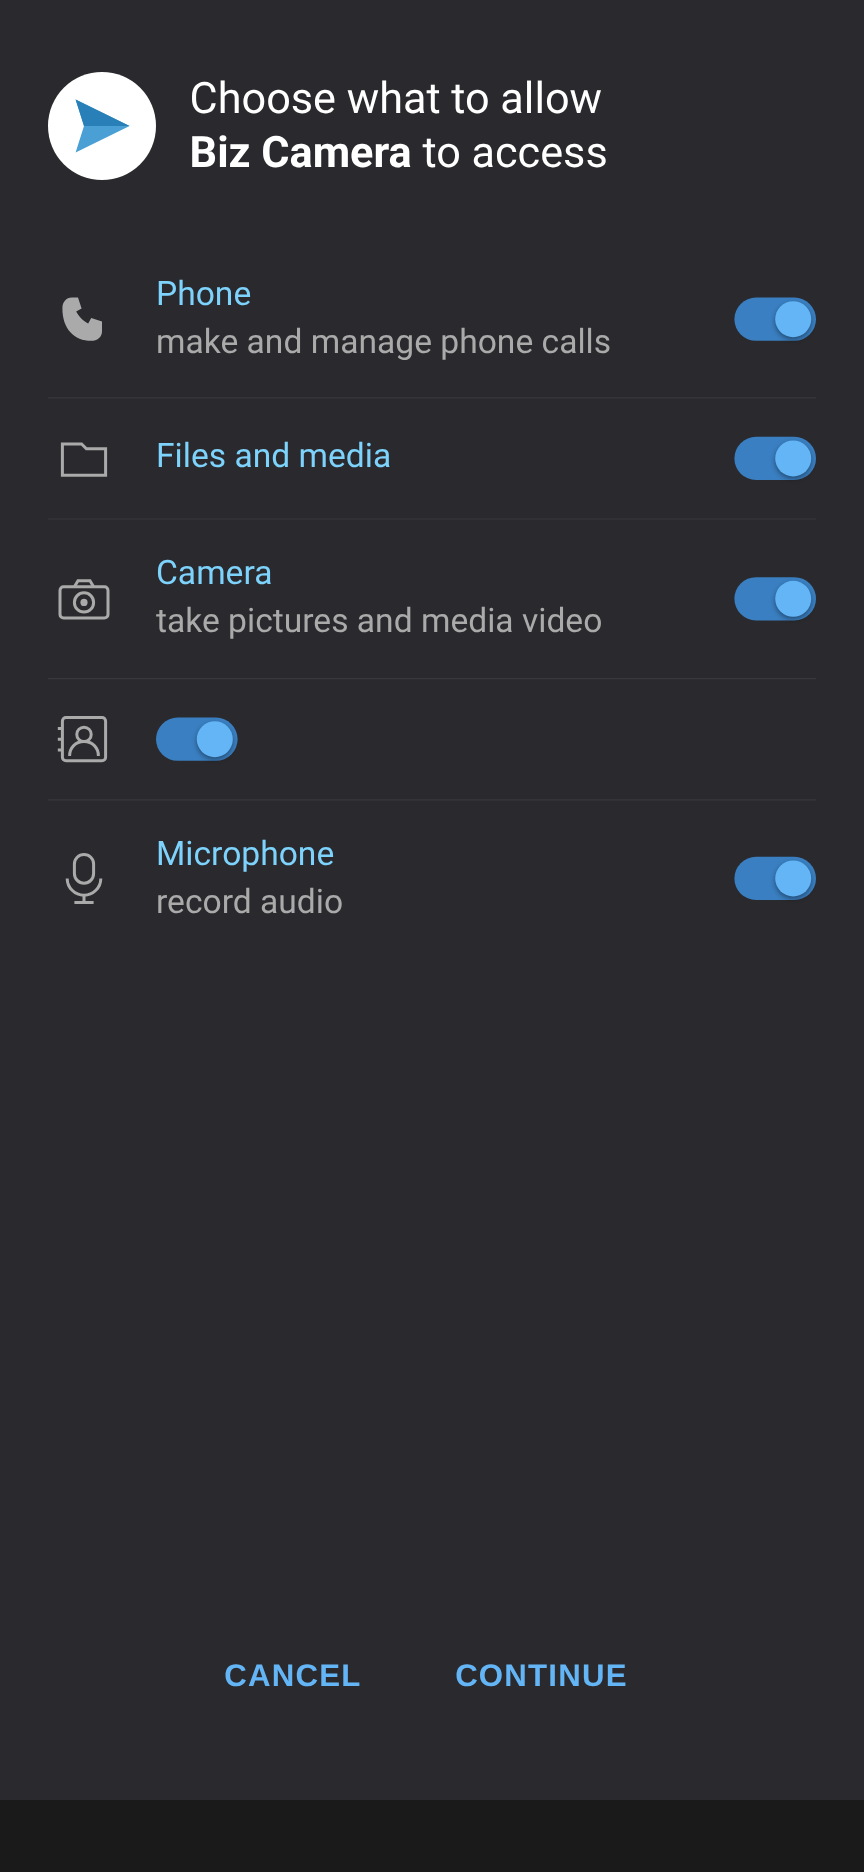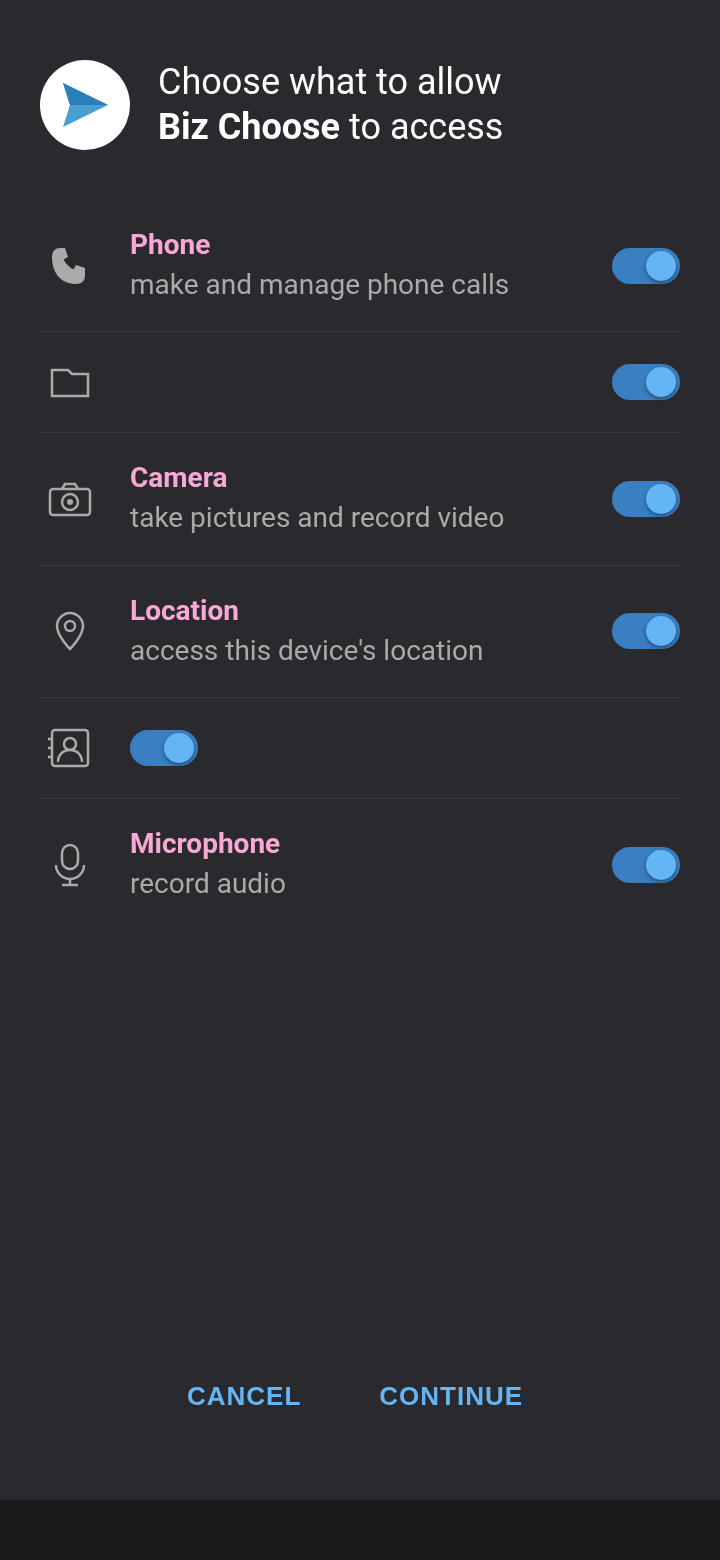--- a/index.html
+++ b/index.html
@@ -92,22 +92,22 @@
       height: 44px;
       fill: #aaaaaa;
     }
 
     .perm-text {
       flex: 1;
     }
 
     .perm-title {
       font-size: 28px;
-      font-weight: 700;
-      color: #f9a8d4;
+      font-weight: 400;
+      color: #7dd3fc;
       margin-bottom: 6px;
     }
 
     .perm-desc {
       font-size: 28px;
       color: #aaaaaa;
       line-height: 1.3;
     }
 
     .toggle {
@@ -165,21 +165,21 @@
   <div class="header">
     <div class="app-icon">
 
       <svg viewBox="0 0 54 54" xmlns="http://www.w3.org/2000/svg">
         <polygon points="5,5 50,27 5,49 12,27" fill="#4a9fd4"></polygon>
         <polygon points="5,5 50,27 12,27" fill="#2980b9"></polygon>
       </svg>
     </div>
     <div class="header-text">
       <span>Choose what to allow</span><br>
-      <strong>Biz Choose</strong>
+      <strong>Biz Camera</strong>
       <span>to access</span>
     </div>
   </div>
 
   <div class="permissions-list">
 
     <div class="permission-item">
       <div class="perm-icon">
         <svg viewBox="0 0 44 44" xmlns="http://www.w3.org/2000/svg">
           <path d="M9 4h8l3 9-4.5 2.5c2 4 6 8 10 10L28 21l9 3v8c0 5-4 8-9 8C14 40 4 30 4 13c0-5 3-9 8-9z" fill="#aaaaaa"></path>
@@ -192,53 +192,41 @@
       <div class="toggle"></div>
     </div>
 
     <div class="permission-item">
       <div class="perm-icon">
         <svg viewBox="0 0 44 44" xmlns="http://www.w3.org/2000/svg">
           <path d="M4 10h16l4 4h16v22H4z" fill="none" stroke="#aaaaaa" stroke-width="2.5"></path>
         </svg>
       </div>
       <div class="perm-text">
+        <div class="perm-title">Files and media</div>
       </div>
       <div class="toggle"></div>
     </div>
 
     <div class="permission-item">
       <div class="perm-icon">
         <svg viewBox="0 0 44 44" xmlns="http://www.w3.org/2000/svg">
           <rect x="2" y="12" width="40" height="26" rx="3" fill="none" stroke="#aaaaaa" stroke-width="2.5"></rect>
           <circle cx="22" cy="25" r="8" fill="none" stroke="#aaaaaa" stroke-width="2.5"></circle>
           <circle cx="22" cy="25" r="3" fill="#aaaaaa"></circle>
           <path d="M14 12l3-5h10l3 5" fill="none" stroke="#aaaaaa" stroke-width="2.5"></path>
         </svg>
       </div>
       <div class="perm-text">
         <div class="perm-title">Camera</div>
-        <div class="perm-desc">take pictures and record video</div>
-      </div>
-      <div class="toggle"></div>
-    </div>
-
-    <div class="permission-item">
-      <div class="perm-icon">
-        <svg viewBox="0 0 44 44" xmlns="http://www.w3.org/2000/svg">
-          <path d="M22 4C15 4 9 10 9 17c0 10 13 23 13 23s13-13 13-23c0-7-6-13-13-13z" fill="none" stroke="#aaaaaa" stroke-width="2.5"></path>
-          <circle cx="22" cy="17" r="5" fill="none" stroke="#aaaaaa" stroke-width="2.5"></circle>
-        </svg>
-      </div>
-      <div class="perm-text">
-        <div class="perm-title">Location</div>
-        <div class="perm-desc">access this device's location</div>
-      </div>
-      <div class="toggle"></div>
-    </div>
+        <div class="perm-desc">take pictures and media video</div>
+      </div>
+      <div class="toggle"></div>
+    </div>
+
 
     <div class="permission-item">
       <div class="perm-icon">
         <svg viewBox="0 0 44 44" xmlns="http://www.w3.org/2000/svg">
           <rect x="4" y="4" width="36" height="36" rx="3" fill="none" stroke="#aaaaaa" stroke-width="2.5"></rect>
           <circle cx="22" cy="18" r="6" fill="none" stroke="#aaaaaa" stroke-width="2.5"></circle>
           <path d="M10 36c0-7 5-12 12-12s12 5 12 12" fill="none" stroke="#aaaaaa" stroke-width="2.5"></path>
           <line x1="4" y1="13" x2="0" y2="13" stroke="#aaaaaa" stroke-width="2.5"></line>
           <line x1="4" y1="22" x2="0" y2="22" stroke="#aaaaaa" stroke-width="2.5"></line>
           <line x1="4" y1="31" x2="0" y2="31" stroke="#aaaaaa" stroke-width="2.5"></line>

